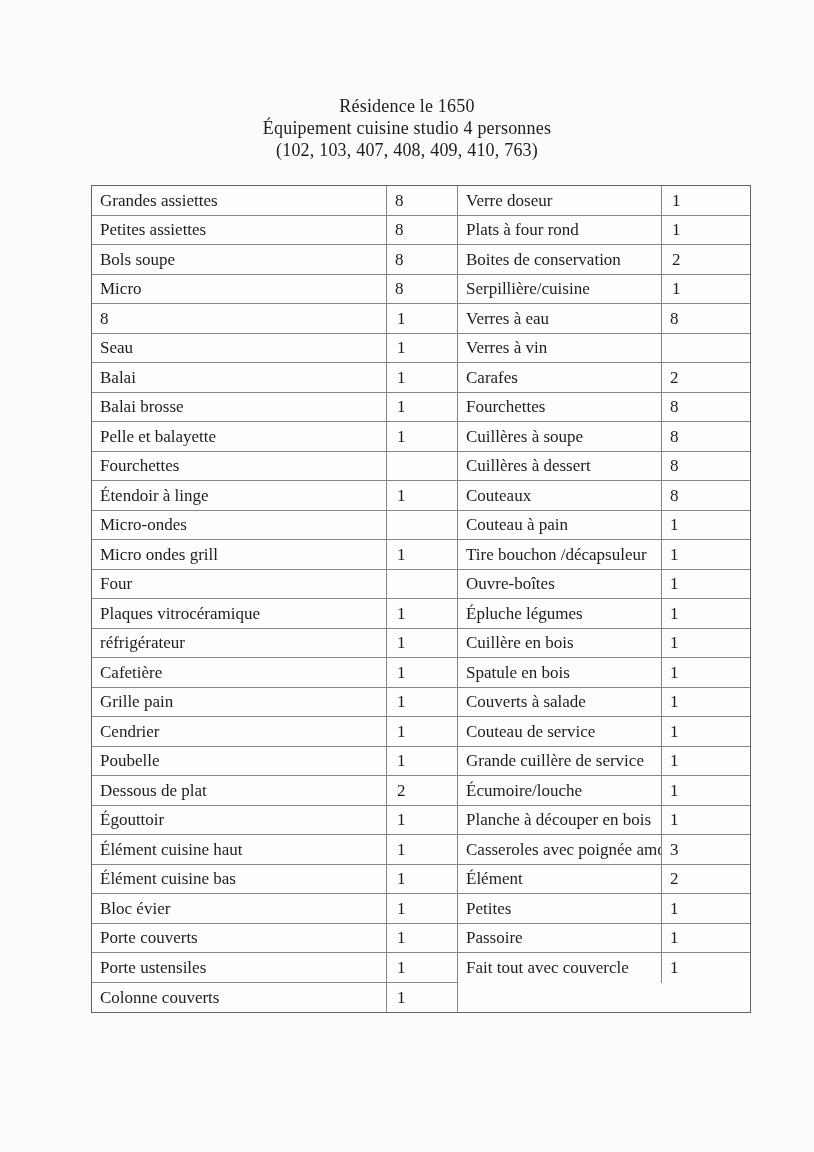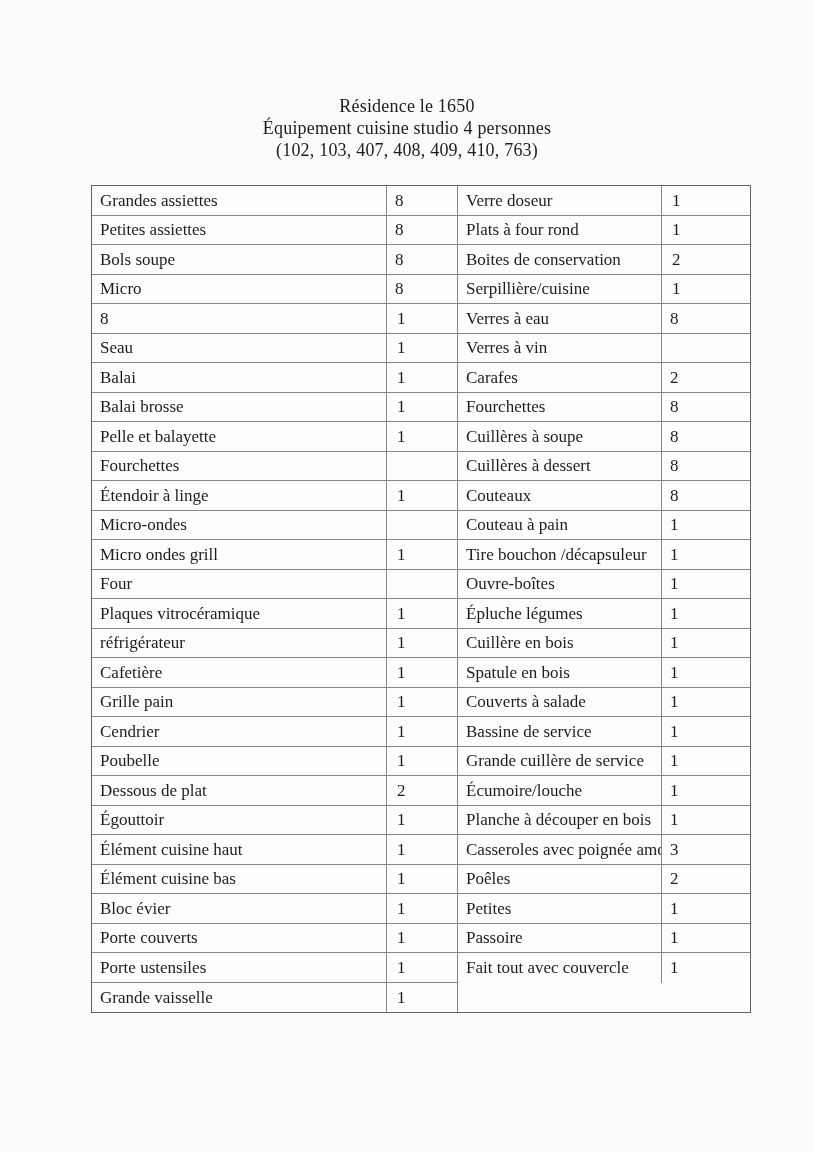--- a/index.html
+++ b/index.html
@@ -139,50 +139,50 @@
       <div class="cell item-cell-right">Cafetière</div>
       <div class="cell qty-cell-right">1</div>
       <div class="cell item-cell-left">Spatule en bois</div>
       <div class="cell qty-cell-left">1</div>
       <div class="cell item-cell-right">Grille pain</div>
       <div class="cell qty-cell-right">1</div>
       <div class="cell item-cell-left">Couverts à salade</div>
       <div class="cell qty-cell-left">1</div>
       <div class="cell item-cell-right">Cendrier</div>
       <div class="cell qty-cell-right">1</div>
-      <div class="cell item-cell-left">Bassine de service</div>
+      <div class="cell item-cell-left">Couteau de service</div>
       <div class="cell qty-cell-left">1</div>
       <div class="cell item-cell-right">Poubelle</div>
       <div class="cell qty-cell-right">1</div>
       <div class="cell item-cell-left">Grande cuillère de service</div>
       <div class="cell qty-cell-left">1</div>
       <div class="cell item-cell-right">Dessous de plat</div>
       <div class="cell qty-cell-right">2</div>
       <div class="cell item-cell-left">Écumoire/louche</div>
       <div class="cell qty-cell-left">1</div>
       <div class="cell item-cell-right">Égouttoir</div>
       <div class="cell qty-cell-right">1</div>
       <div class="cell item-cell-left">Planche à découper en bois</div>
       <div class="cell qty-cell-left">1</div>
       <div class="cell item-cell-right">Élément cuisine haut</div>
       <div class="cell qty-cell-right">1</div>
       <div class="cell item-cell-left">Casseroles avec poignée amovible</div>
       <div class="cell qty-cell-left">3</div>
       <div class="cell item-cell-right">Élément cuisine bas</div>
       <div class="cell qty-cell-right">1</div>
-      <div class="cell item-cell-left">Poêles</div>
+      <div class="cell item-cell-left">Élément</div>
       <div class="cell qty-cell-left">2</div>
       <div class="cell item-cell-right">Bloc évier</div>
       <div class="cell qty-cell-right">1</div>
       <div class="cell item-cell-left">Petites</div>
       <div class="cell qty-cell-left">1</div>
       <div class="cell item-cell-right">Porte couverts</div>
       <div class="cell qty-cell-right">1</div>
       <div class="cell item-cell-left">Passoire</div>
       <div class="cell qty-cell-left">1</div>
       <div class="cell item-cell-right">Porte ustensiles</div>
       <div class="cell qty-cell-right">1</div>
       <div class="cell item-cell-left">Fait tout avec couvercle</div>
       <div class="cell qty-cell-left">1</div>
-      <div class="cell item-cell-right">Grande vaisselle</div>
+      <div class="cell item-cell-right">Colonne couverts</div>
       <div class="cell qty-cell-right">1</div>
     </div>
 </div>
 
 </body></html>

